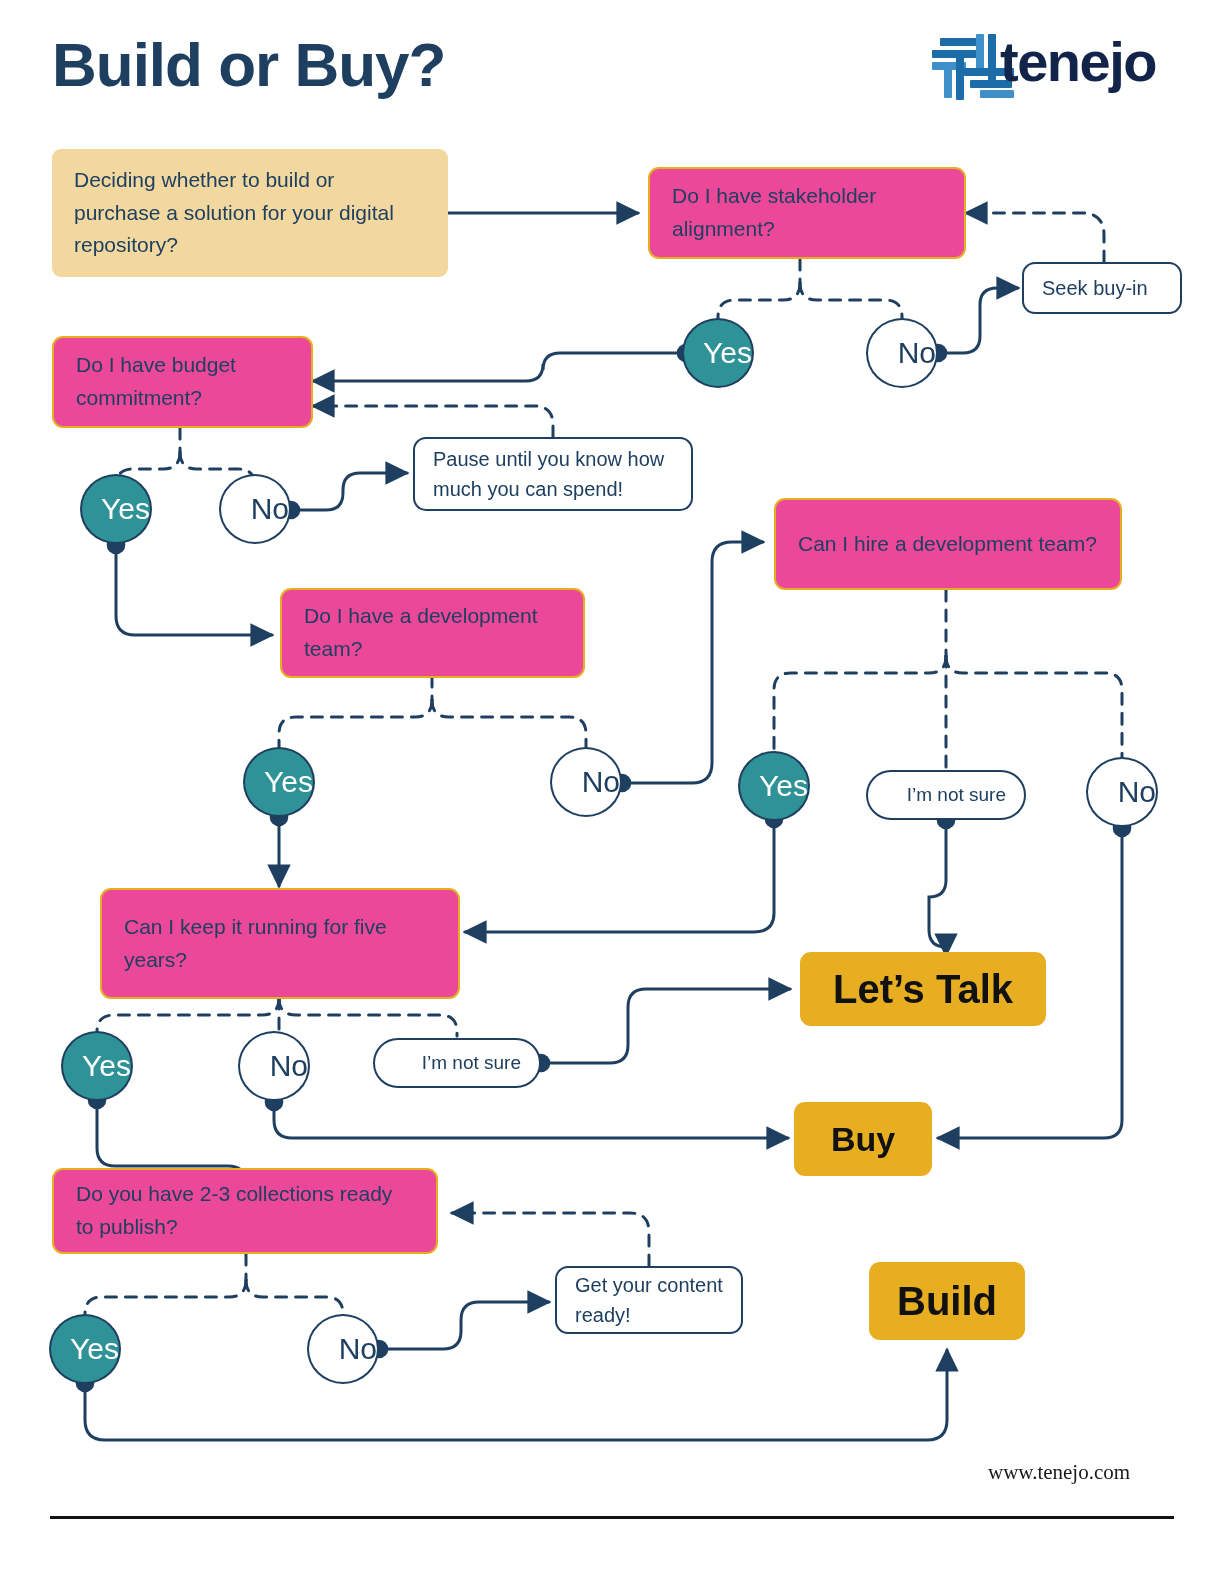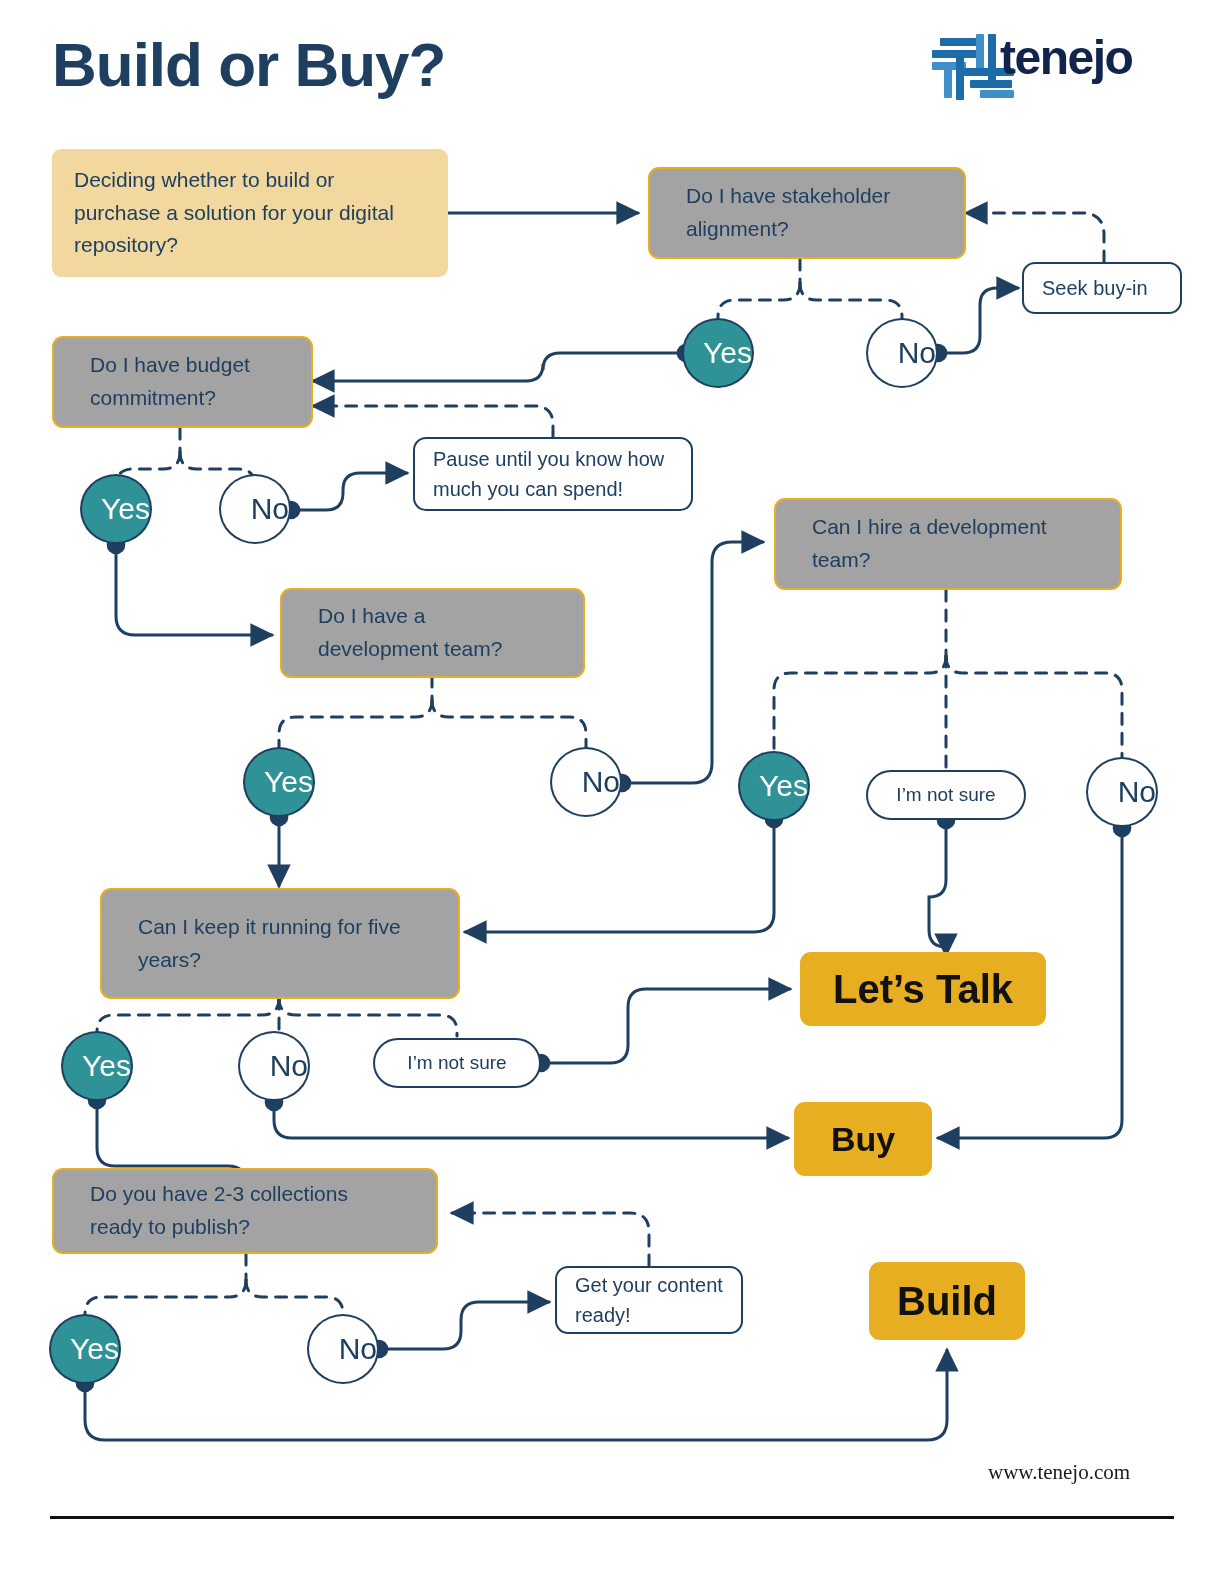--- a/index.html
+++ b/index.html
@@ -37,21 +37,21 @@
     position: absolute;
     left: 924px;
     top: 28px;
     width: 236px;
     height: 78px;
   }
   #brand-wordmark {
     position: absolute;
     left: 1000px;
     top: 34px;
-    font-size: 48px;
+    font-size: 56px;
     font-weight: bold;
     color: #13244a;
     letter-spacing: -1.5px;
     line-height: 1;
   }
 
   
   #connectors {
     position: absolute;
     left: 0;
@@ -78,24 +78,24 @@
     background: #f2d89f;
     border-radius: 9px;
     padding: 14px 22px;
     color: #1e3f60;
     font-size: 21px;
     line-height: 1.55;
   }
 
   
   .n-question {
-    background: #a3a3a3;
+    background: #ec4899;
     border: 2.5px solid #e8ae21;
     border-radius: 11px;
-    padding: 12px 36px;
+    padding: 12px 22px;
     color: #1e3f60;
     font-size: 21px;
     line-height: 1.55;
   }
 
   
   .n-action {
     background: #ffffff;
     border: 2.5px solid #1e3f60;
     border-radius: 13px;
@@ -107,21 +107,21 @@
 
   
   .n-pill {
     background: #ffffff;
     border: 2.5px solid #1e3f60;
     border-radius: 26px;
     padding: 8px 18px;
     color: #1e3f60;
     font-size: 19px;
     justify-content: center;
-    text-align: center;
+    text-align: right;
   }
 
   
   .n-outcome {
     background: #e8ae21;
     border-radius: 11px;
     color: #111111;
     font-weight: bold;
     justify-content: flex-start;
     text-align: center;

